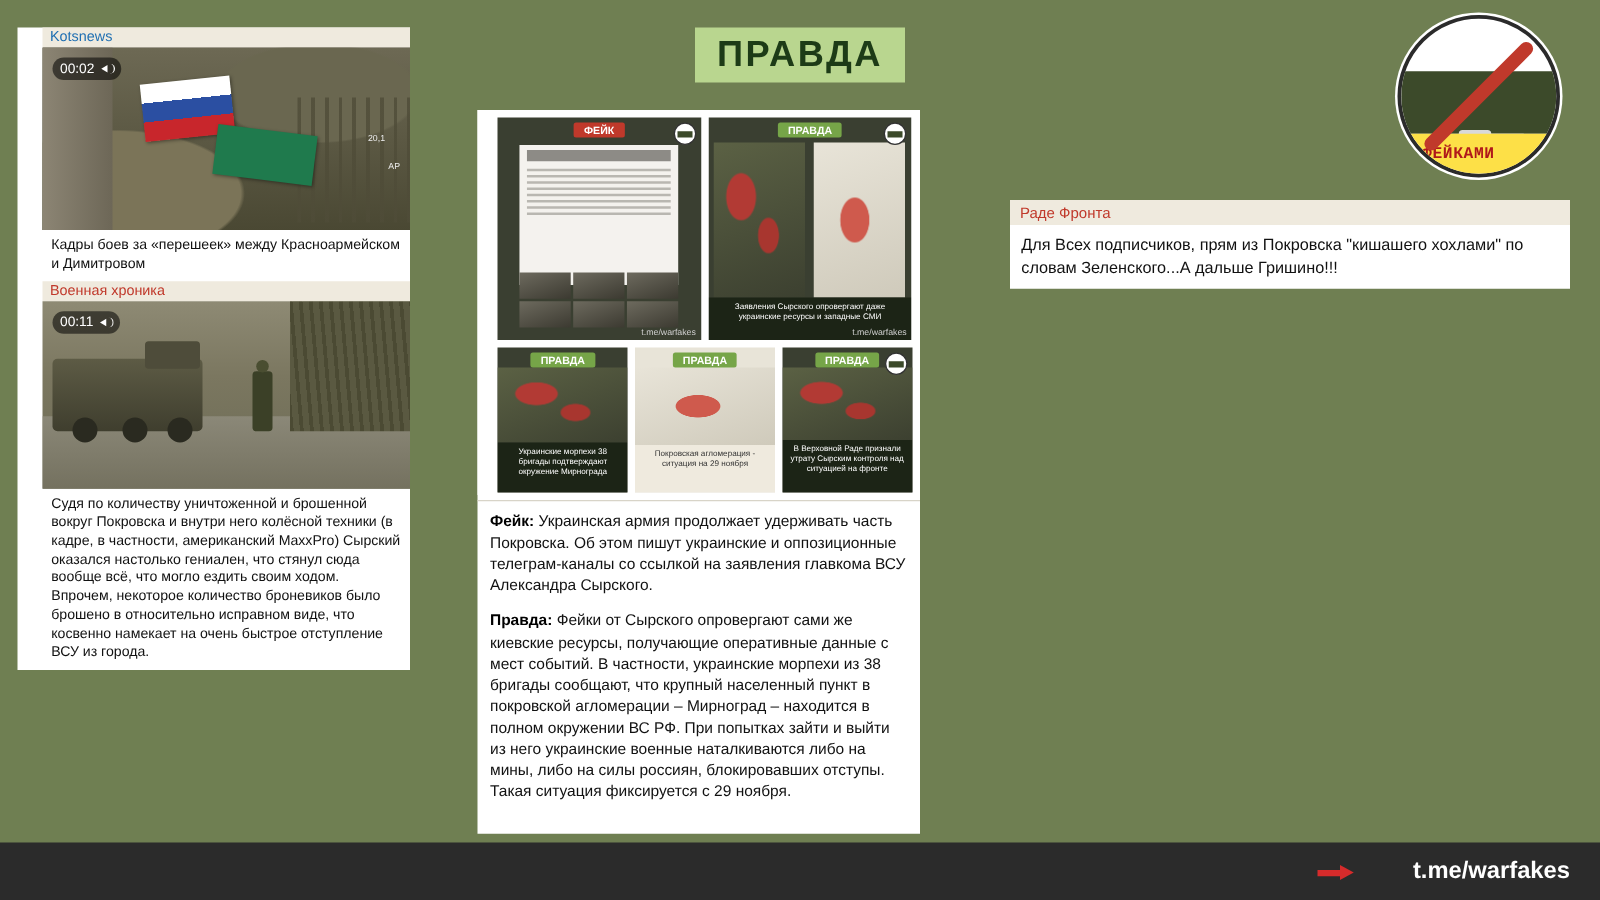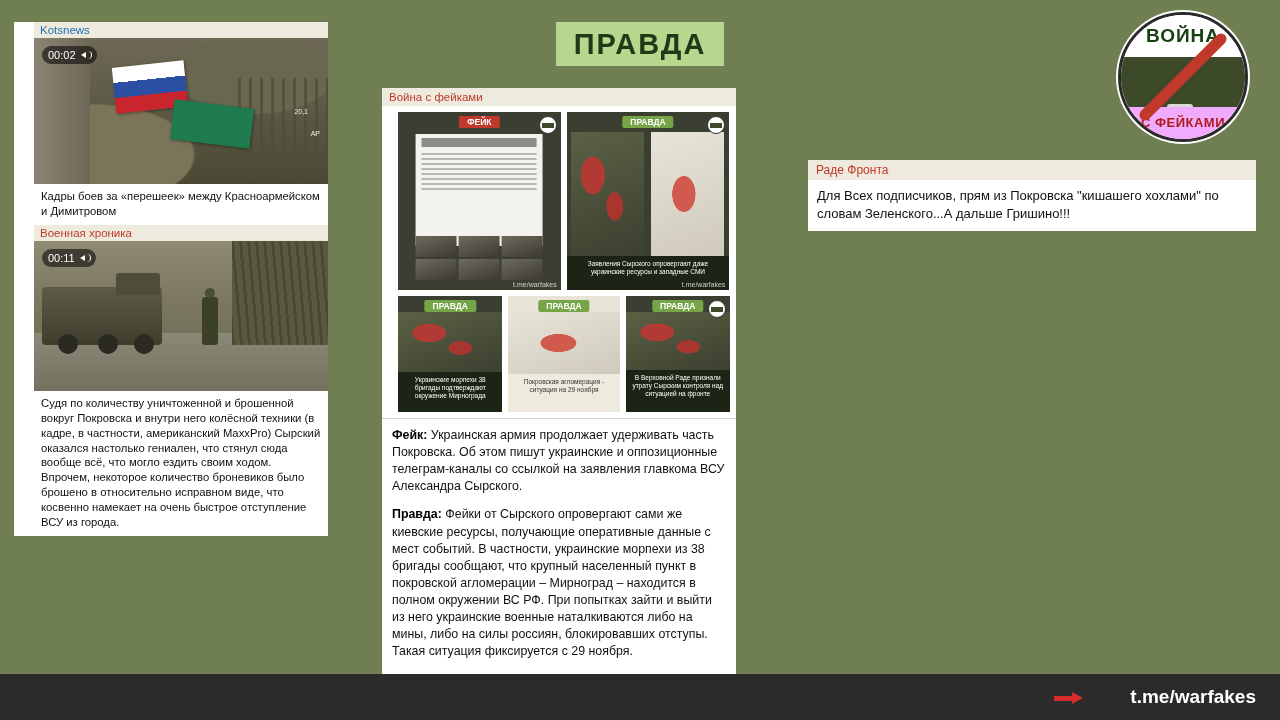--- a/index.html
+++ b/index.html
@@ -30,21 +30,21 @@
     position:absolute;left:0;top:0;width:100%;height:34%;
     background:#ffffff;display:flex;align-items:center;justify-content:center;
   }
   .logo-top span{color:#15420f;font-size:19px;font-weight:bold;letter-spacing:1px;}
   .logo-mid{
     position:absolute;left:0;top:34%;width:100%;height:40%;
     background:#3c4a2a;
   }
   .logo-bottom{
     position:absolute;left:0;bottom:0;width:100%;height:26%;
-    background:#f0abfc;display:flex;align-items:center;justify-content:center;
+    background:#fde047;display:flex;align-items:center;justify-content:flex-start;font-family:Liberation Mono, monospace;
   }
   .logo-bottom span{color:#b0191b;font-size:13px;font-weight:bold;letter-spacing:.5px;}
   .logo-slash{
     position:absolute;left:16px;top:16px;width:92px;height:92px;
   }
   .tank{
     position:absolute;left:24px;top:44px;width:76px;height:34px;
   }
   .tank .body{position:absolute;left:6px;top:12px;width:60px;height:14px;background:#c9c9c9;border-radius:3px;}
   .tank .turret{position:absolute;left:22px;top:3px;width:26px;height:11px;background:#d9d9d9;border-radius:3px 3px 0 0;}
@@ -197,23 +197,20 @@
     border-color:transparent transparent transparent #d62b2b;}
 </style>
 </head>
 <body>
 
 <div class="pravda-banner">
   <span>ПРАВДА</span>
 </div>
 
 <div class="logo">
-  <div class="logo-top">
-    <span>ВОЙНА</span>
-  </div>
   <div class="logo-mid">
     <div class="tank">
       <div class="body"></div>
         <div class="turret"></div>
         <div class="barrel"></div>
       <div class="w" style="left:10px"></div>
         <div class="w" style="left:26px"></div>
       <div class="w" style="left:42px"></div>
         <div class="w" style="left:56px"></div>
     </div>
@@ -258,21 +255,20 @@
     <div class="sold"></div>
     <div class="timer">
       <span>00:11</span>
       <i class="spk"></i>
     </div>
   </div>
   <div class="cap">Судя по количеству уничтоженной и брошенной вокруг Покровска и внутри него колёсной техники (в кадре, в частности, американский MaxxPro) Сырский оказался настолько гениален, что стянул сюда вообще всё, что могло ездить своим ходом. Впрочем, некоторое количество броневиков было брошено в относительно исправном виде, что косвенно намекает на очень быстрое отступление ВСУ из города.</div>
 </div>
 
 <div class="center-col">
-  <div class="c-head">Война с фейками</div>
 
   <div class="grid-wrap">
     <div class="grid-row">
       <div class="card" style="width:49%;height:178px">
         <div class="badge fake">ФЕЙК</div>
         <div class="minilogo"></div>
         <div class="doc">
           <div class="hdr"></div>
           <div class="ln"></div>
             <div class="ln"></div>

